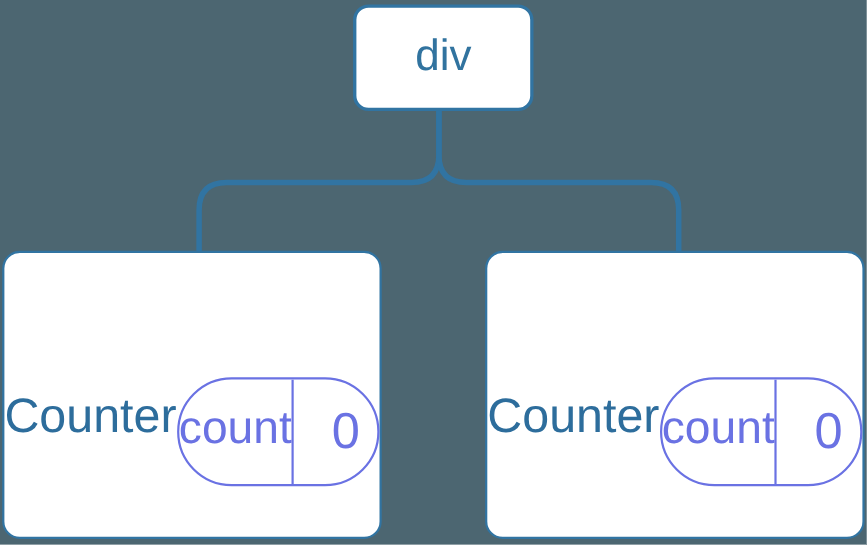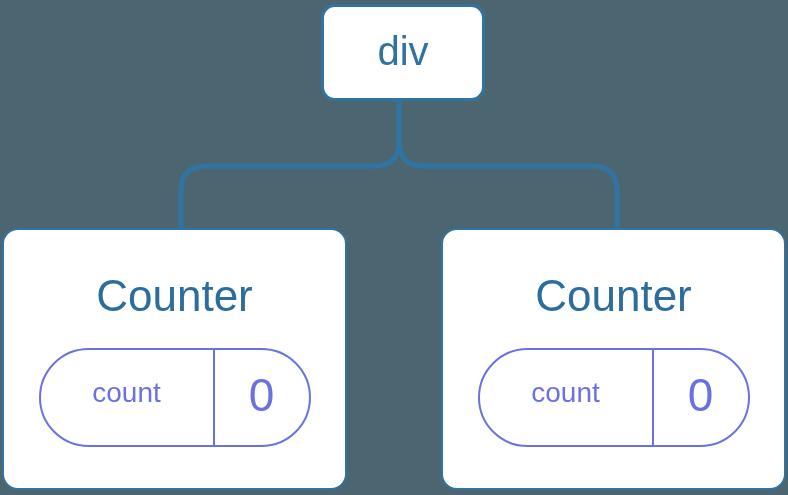--- a/index.html
+++ b/index.html
@@ -53,21 +53,21 @@
 
   .counter-card {
     position: absolute;
     top: 228px;
     width: 345px;
     height: 262px;
     background: var(--card_bg, #ffffff);
     border: 2px solid var(--line_blue, #3174a2);
     border-radius: 16px;
     display: flex;
-    flex-direction: column;
+    flex-direction: row;
     align-items: center;
     padding-top: 41px;
     z-index: 2;
   }
   .counter-card.left  { left: 2px; }
   .counter-card.right { left: 441px; }
 
   .card-title {
     font-size: 44px;
     font-weight: 500;
@@ -85,21 +85,21 @@
     align-items: stretch;
     overflow: hidden;
     background: var(--card_bg, #ffffff);
   }
   .pill-key {
     flex: 1 1 auto;
     border-right: 2px solid var(--purple, #6a72e3);
     display: flex;
     align-items: center;
     justify-content: center;
-    font-size: 28px;
+    font-size: 42px;
     color: var(--purple, #6a72e3);
     padding-bottom: 8px;
   }
   .pill-value {
     flex: 0 0 94px;
     display: flex;
     align-items: center;
     justify-content: center;
     font-size: 46px;
     color: var(--purple, #6a72e3);

